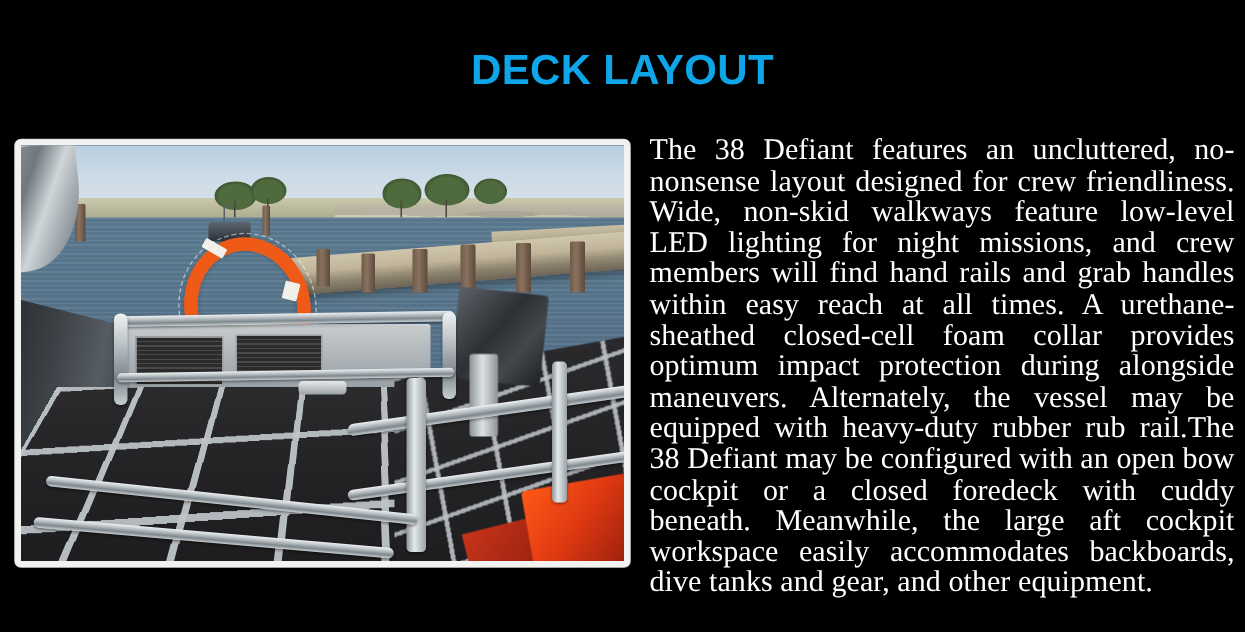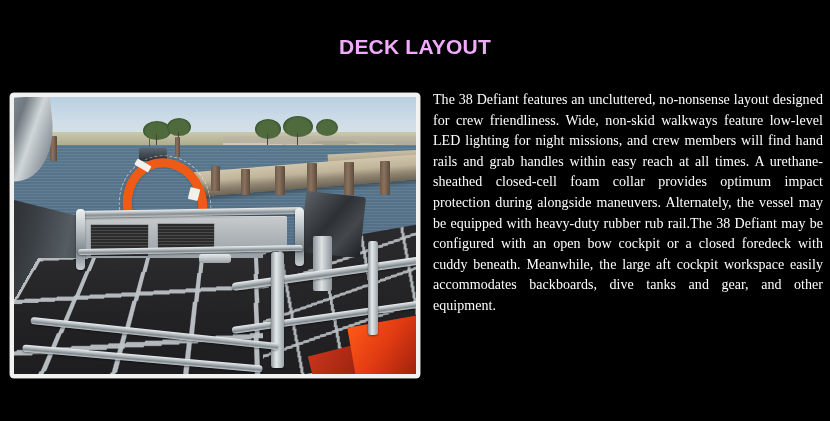--- a/index.html
+++ b/index.html
@@ -15,24 +15,24 @@
     position: relative;
   }
 
   
   .page-title {
     position: absolute;
     left: 0;
     top: 34px;
     width: 830px;
     text-align: center;
-    color: #f0abfc;
+    color: #0ea5e9;
     font-family: "Liberation Sans", sans-serif;
     font-weight: bold;
-    font-size: 21px;
+    font-size: 28px;
     letter-spacing: 0.2px;
     line-height: 26px;
   }
 
   
   .content {
     position: absolute;
     left: 0;
     top: 90px;
     width: 830px;
@@ -244,21 +244,21 @@
   }
 
   
   .body-text {
     position: absolute;
     left: 433px;
     top: 0;
     width: 390px;
     color: #ffffff;
     font-family: "Liberation Serif", "DejaVu Serif", serif;
-    font-size: 14px;
+    font-size: 20px;
     line-height: 20.6px;
     text-align: justify;
     text-justify: inter-word;
     letter-spacing: 0.05px;
   }
 </style>
 </head>
 <body>
 
 <div class="page-title">DECK LAYOUT</div>

